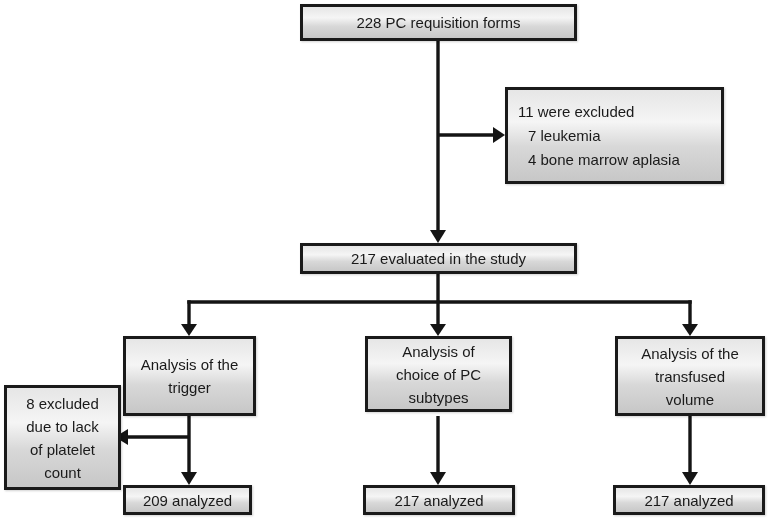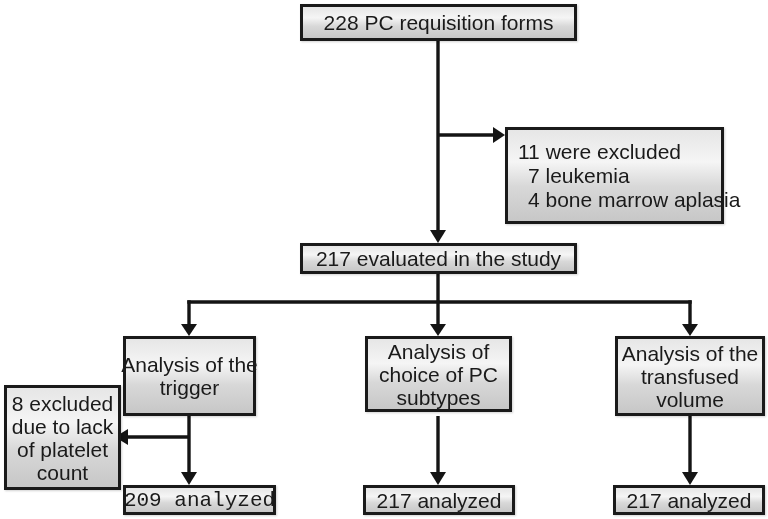--- a/index.html
+++ b/index.html
@@ -38,40 +38,40 @@
     background: linear-gradient(180deg,
       var(--box-fill-top, #e6e6e6) 0%,
       var(--box-fill-light, #f5f5f5) 35%,
       var(--box-fill-mid, #d8d8d8) 62%,
       var(--box-fill-dark, #c7c7c7) 100%);
     display: flex;
     flex-direction: column;
     align-items: center;
     justify-content: center;
     text-align: center;
-    font-size: 21px;
+    font-size: 15px;
     line-height: 23px;
     box-shadow: 1px 1px 2px rgba(0,0,0,0.18);
   }
   .box .line {
     display: block;
     white-space: nowrap;
   }
   
   .top-box        { left: 300px; top: 4px;   width: 277px; height: 37px; }
   .excluded-right { left: 505px; top: 87px;  width: 219px; height: 97px;
                     align-items: flex-start; text-align: left;
-                    padding-left: 10px; line-height: 24px; margin-top: 40px; }
+                    padding-left: 10px; line-height: 24px; }
   .excluded-right .indent { padding-left: 10px; }
   .eval-box       { left: 300px; top: 243px; width: 277px; height: 31px; text-align: center; }
   .analysis-1     { left: 123px; top: 336px; width: 133px; height: 80px; }
   .analysis-2     { left: 365px; top: 336px; width: 147px; height: 76px; }
   .analysis-3     { left: 615px; top: 336px; width: 150px; height: 80px; }
   .excluded-left  { left: 4px;   top: 385px; width: 117px; height: 105px; }
-  .result-1       { left: 123px; top: 485px; width: 153px; height: 30px; font-family: Liberation Mono, monospace; }
+  .result-1       { left: 123px; top: 485px; width: 129px; height: 30px; }
   .result-2       { left: 363px; top: 485px; width: 152px; height: 30px; }
   .result-3       { left: 613px; top: 485px; width: 152px; height: 30px; }
 </style>
 </head>
 <body>
 
 <div class="canvas">
 
   <svg class="connectors" viewBox="0 0 768 519" xmlns="http://www.w3.org/2000/svg">
 

